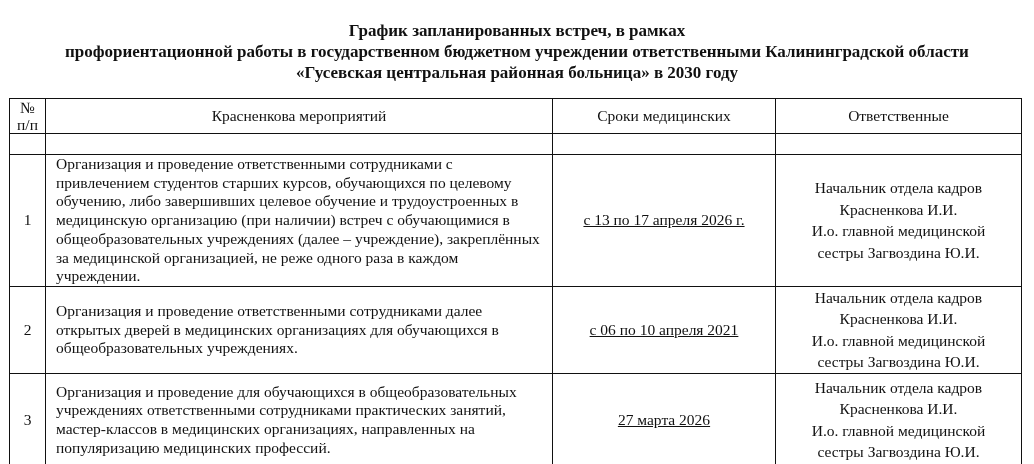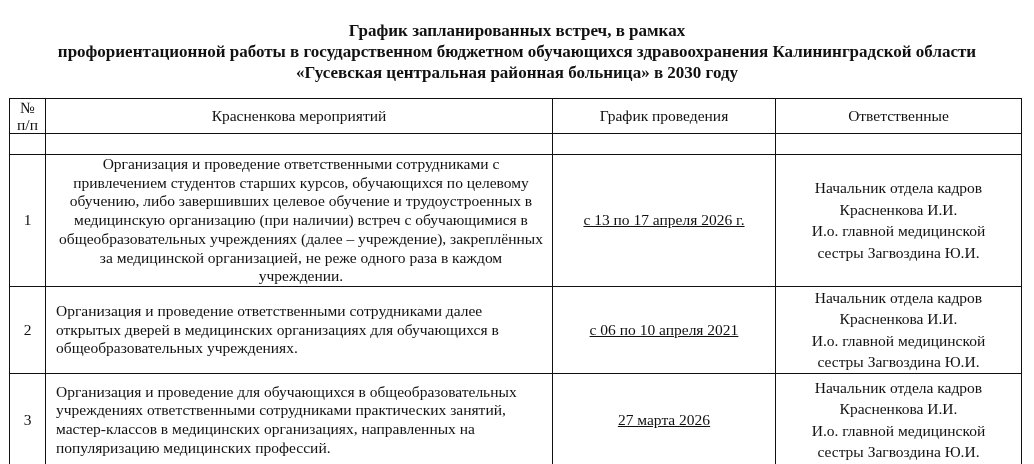--- a/index.html
+++ b/index.html
@@ -56,49 +56,49 @@
     .name {
       text-align: left;
       padding: 0 6px 0 10px !important;
       line-height: 18.7px;
     }
     .date { text-align: center; text-decoration: underline; }
     .resp {
       text-align: center;
       line-height: 21.5px;
     }
-    .row1 td { height: 130px; text-align: center; }
+    .row1 td { height: 130px; }
     .row2 td { height: 72px; }
     .row3 td { height: 92px; }
     .resp div { white-space: nowrap; }
   </style>
 </head>
 <body>
 
 <div class="title-block">
   <div>График запланированных встреч, в рамках</div>
-  <div>профориентационной работы в государственном бюджетном обучающихся здравоохранения Калининградской области</div>
+  <div>профориентационной работы в государственном бюджетном учреждении ответственными Калининградской области</div>
   <div>«Гусевская центральная районная больница» в 2030 году</div>
 </div>
 
 <table class="schedule">
   <colgroup>
     <col class="c-num">
       <col class="c-name">
       <col class="c-date">
       <col class="c-resp">
   </colgroup>
   <tbody>
       <tr class="hdr">
     <th class="num-h">
       <div>№</div>
       <div>п/п</div>
     </th>
     <th>Красненкова мероприятий</th>
-    <th>График проведения</th>
+    <th>Сроки медицинских</th>
     <th>Ответственные</th>
   </tr>
   <tr class="empty-row">
     <td></td>
     <td></td>
     <td></td>
     <td></td>
   </tr>
   <tr class="row1">
     <td class="num">1</td>

